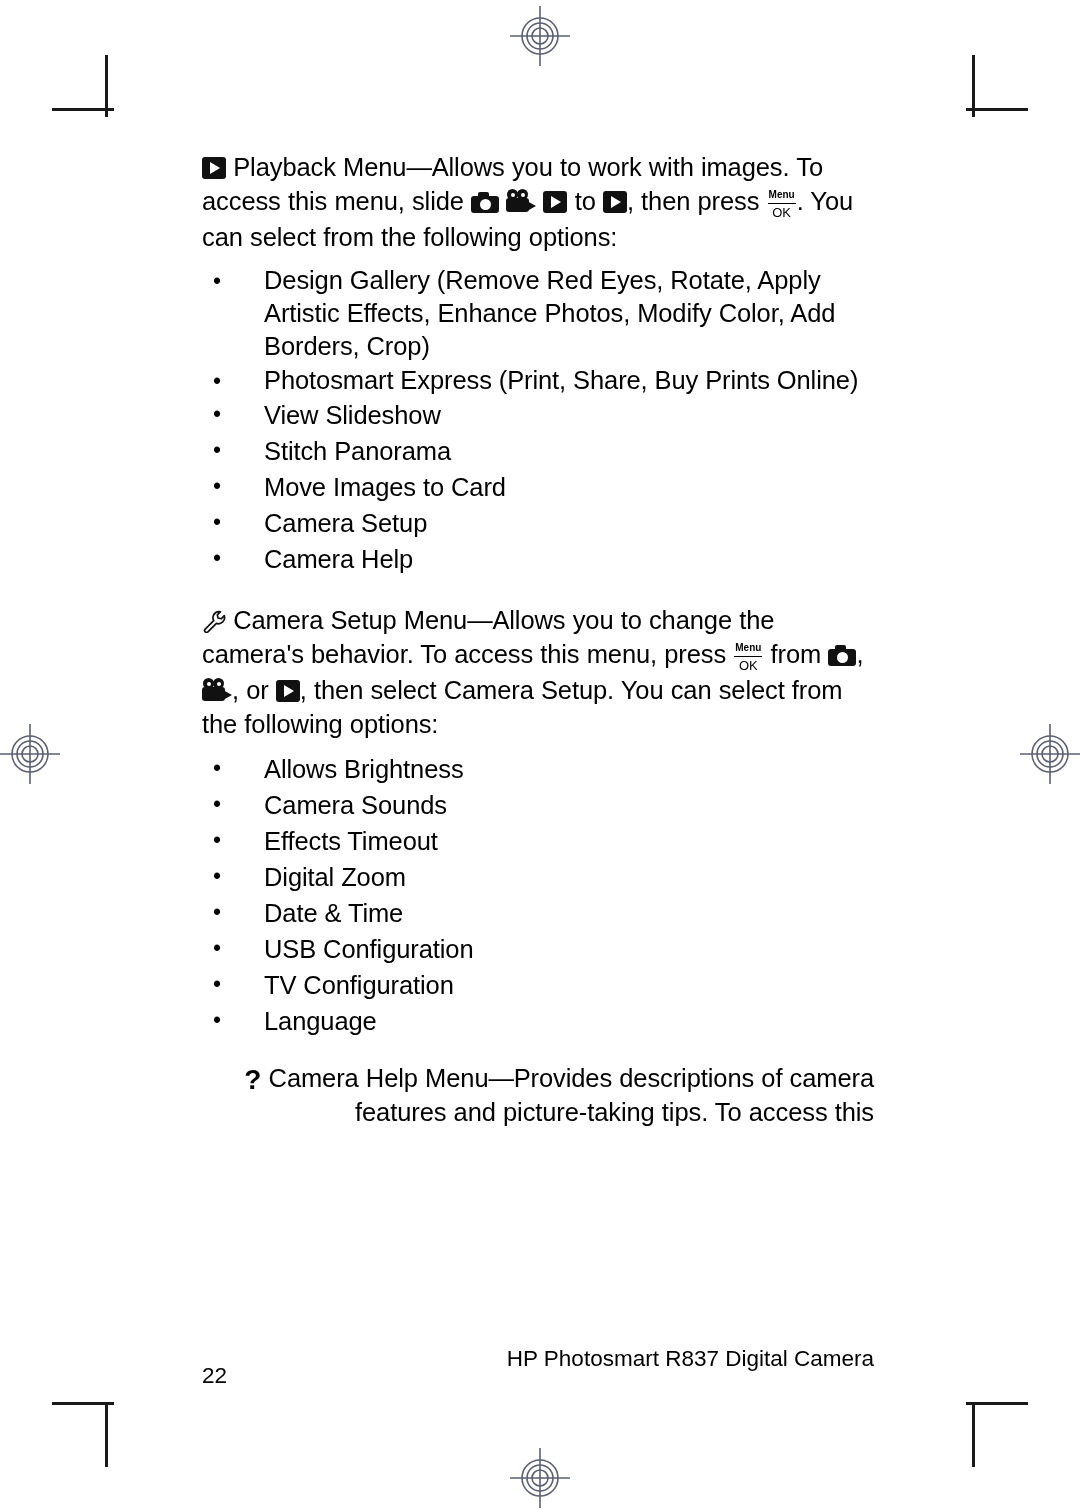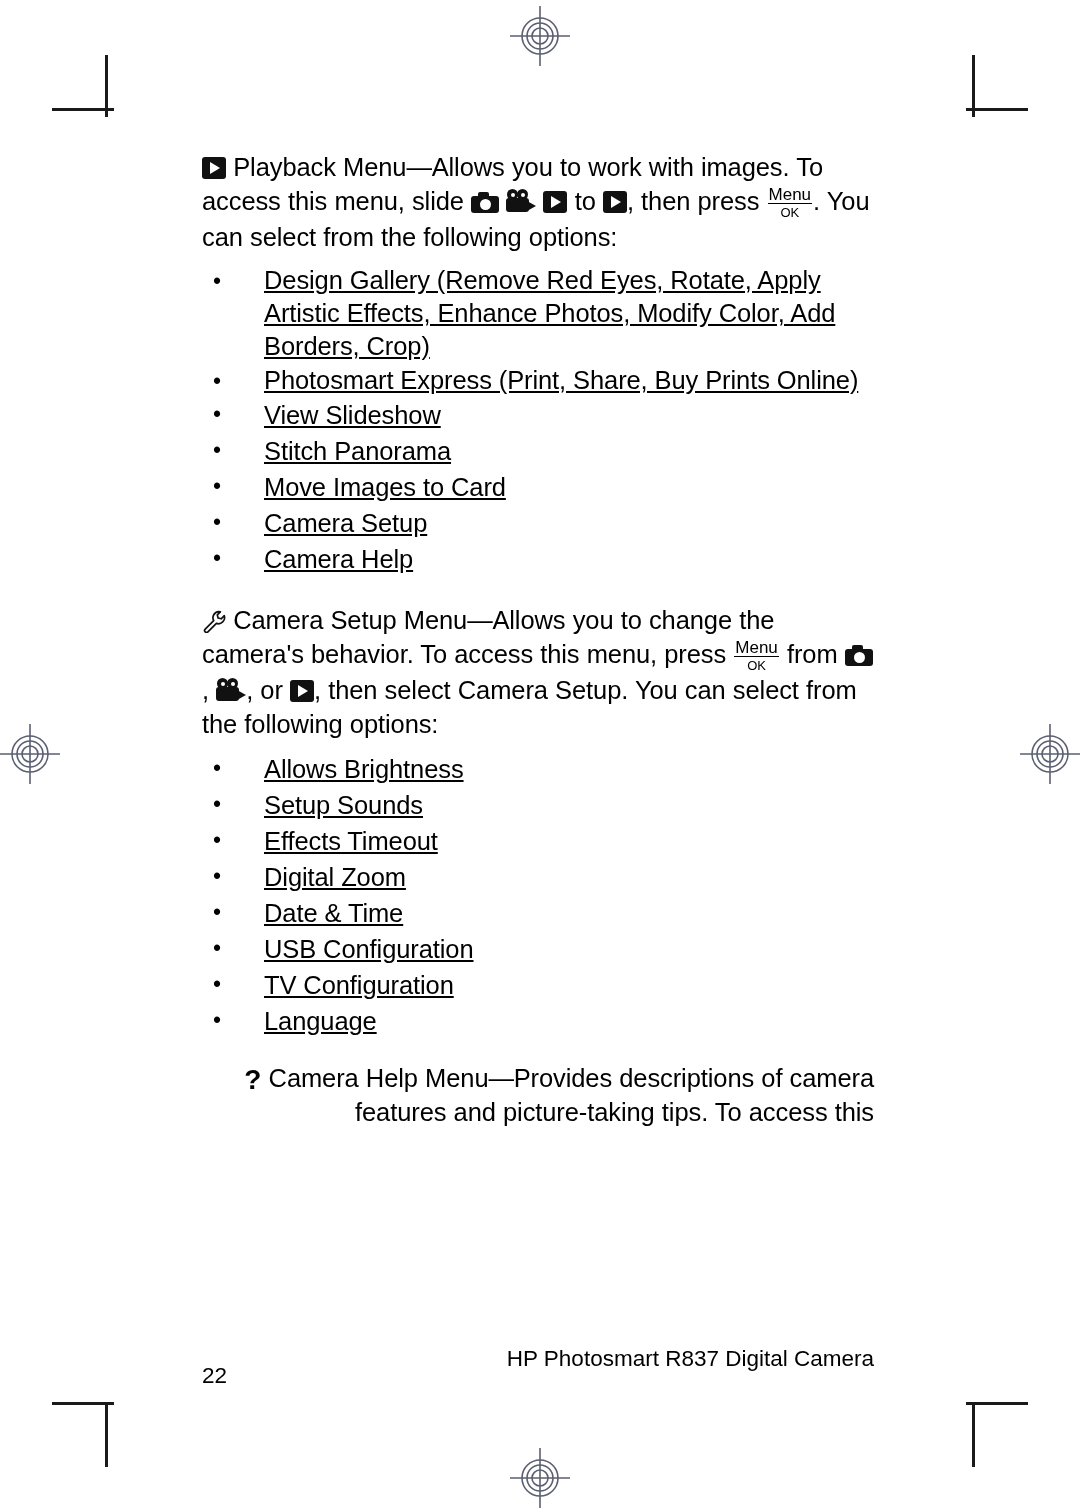--- a/index.html
+++ b/index.html
@@ -57,21 +57,20 @@
     margin: 0 0 22px 0;
     padding: 0;
   }
   ul.opts li {
     position: relative;
     font-size: 25.5px;
     line-height: 36px;
     padding-left: 62px;
     margin: 0;
     letter-spacing: -0.1px;
-    text-decoration: underline;
   }
   ul.opts li::before {
     content: "\2022";
     position: absolute;
     left: 11px;
     top: -1px;
     font-size: 23px;
     line-height: 36px;
   }
   ul.opts.multiline li { line-height: 33px; margin-bottom: 1px; }
@@ -189,24 +188,25 @@
     display: inline-block;
     vertical-align: -7px;
     text-align: center;
     line-height: 1;
     font-weight: normal;
     letter-spacing: 0;
     margin: 0 1px;
   }
   .ic-menuok .top {
     display: block;
-    font-size: 17px;
+    font-size: 10px;
     border-bottom: 1.6px solid #000;
     padding: 0 1px 1px 1px;
     line-height: 14px;
+    font-weight: bold;
   }
   .ic-menuok .bot {
     display: block;
     font-size: 13px;
     line-height: 15px;
     padding-top: 1px;
   }
 
   
   .footer {
@@ -301,21 +301,21 @@
     <li>Camera Setup</li>
     <li>Camera Help</li>
   </ul>
 
   <p class="para tight" style="margin-top:26px;"><span class="ic ic-wrench"><svg viewBox="0 0 24 24" width="24" height="24">
           <path d="M16.8 2.6a6.2 6.2 0 0 0-5.1 9.1L3.2 20.2a1.9 1.9 0 0 0 2.7 2.7l8.5-8.5a6.2 6.2 0 0 0 7.9-7.7l-3.1 3.1-3.1-.8-.8-3.1 3.1-3.1a6 6 0 0 0-1.6-.2z" fill="none" stroke="#111" stroke-width="1.7" stroke-linejoin="round"></path>
         </svg></span><span>&nbsp;</span><span class="bold">Camera Setup Menu</span><span class="emdash">—</span><span>Allows you to change the camera's behavior. To access this menu, press </span><span class="ic-menuok"><span class="top">Menu</span><span class="bot">OK</span></span><span> from </span><span class="ic ic-cam"><span class="hump"></span><span class="body"></span><span class="lens"></span></span><span>, </span><span class="ic ic-vid"><span class="r1"></span><span class="r2"></span><span class="vbody"></span><span class="vlens"></span></span><span>, or </span><span class="ic ic-play"></span><span>, then select </span><span class="bold">Camera Setup</span><span>. You can select from the following options:</span></p>
 
   <ul class="opts">
     <li>Allows Brightness</li>
-    <li>Setup Sounds</li>
+    <li>Camera Sounds</li>
     <li>Effects Timeout</li>
     <li>Digital Zoom</li>
     <li>Date &amp; Time</li>
     <li>USB Configuration</li>
     <li>TV Configuration</li>
     <li>Language</li>
   </ul>
 
   <p class="para" style="margin-top:11px;text-align:right;"><span class="ic-qmark">?</span><span>&nbsp;</span><span class="bold">Camera Help Menu</span><span class="emdash">—</span><span>Provides descriptions of camera features and picture-taking tips. To access this</span></p>
 

